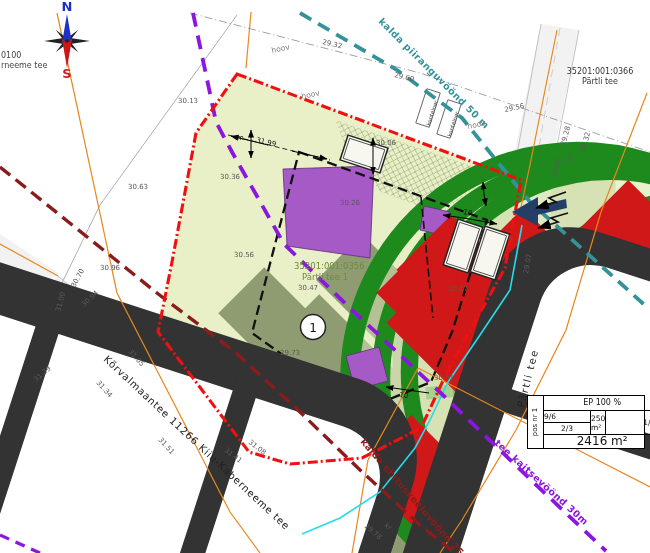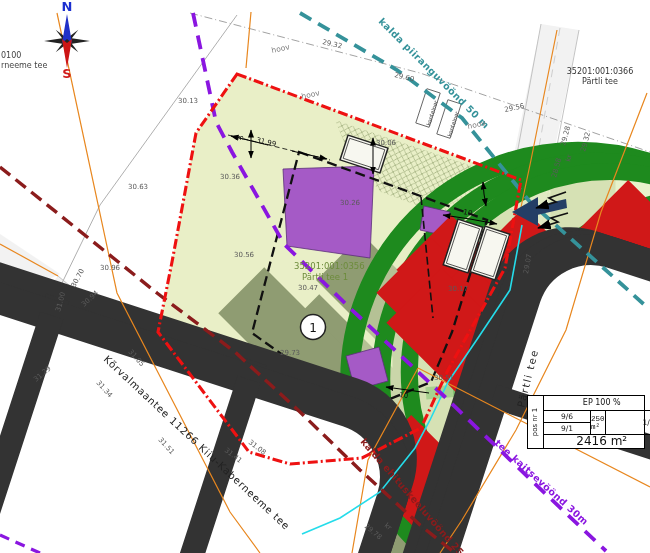--- a/index.html
+++ b/index.html
@@ -26,23 +26,23 @@
   
   .etable{position:absolute;left:527px;top:395px;width:118px;height:54px;background:#fff;
           border:1.3px solid #000;display:flex;font-family:"DejaVu Sans","Liberation Sans",sans-serif;
           font-size:7.5px;color:#111;box-sizing:border-box;}
   .et-pos{width:15px;border-right:1.1px solid #000;display:flex;align-items:center;justify-content:center;}
   .et-pos span{transform:rotate(-90deg);white-space:nowrap;font-size:7px;}
   .et-main{flex:1;display:flex;flex-direction:column;}
   .et-r1{height:14px;border-bottom:1.1px solid #000;text-align:center;line-height:14px;font-size:8px;}
   .et-r2{flex:1;display:flex;}
   .et-c1{width:46px;border-right:1.1px solid #000;display:flex;flex-direction:column;}
-  .et-c1a{flex:1;border-bottom:1.1px solid #000;text-align:center;line-height:11px;}
+  .et-c1a{flex:1;border-bottom:1.1px solid #000;line-height:11px;}
   .et-c1b{flex:1;text-align:center;line-height:11px;}
-  .et-c2{flex:1;border-right:1.1px solid #000;display:flex;align-items:center;justify-content:center;font-family:Liberation Mono, monospace;}
+  .et-c2{flex:1;border-right:1.1px solid #000;display:flex;align-items:center;justify-content:center;}
   .et-c3{width:22px;display:flex;align-items:center;justify-content:center;margin-left:32px;}
   .et-r3{height:13px;border-top:1.1px solid #000;text-align:center;line-height:13px;font-size:12px;}
 </style>
 </head>
 <body>
 
 <div class="stage">
 <svg id="plan" width="650" height="553" viewBox="0 0 650 553" xmlns="http://www.w3.org/2000/svg">
   <defs>
     <pattern id="pav" width="7" height="7" patternUnits="userSpaceOnUse" patternTransform="rotate(18)">
@@ -357,21 +357,21 @@
 
 <div class="etable">
   <div class="et-pos">
         <span>pos nr 1</span>
       </div>
   <div class="et-main">
     <div class="et-r1">EP 100 %</div>
     <div class="et-r2">
       <div class="et-c1">
         <div class="et-c1a">9/6</div>
-        <div class="et-c1b">9/1</div>
+        <div class="et-c1b">2/3</div>
       </div>
       <div class="et-c2">250 m²</div>
       <div class="et-c3">1/2</div>
     </div>
     <div class="et-r3">2416 m²</div>
   </div>
 </div>
 </div>
 
 </body></html>

